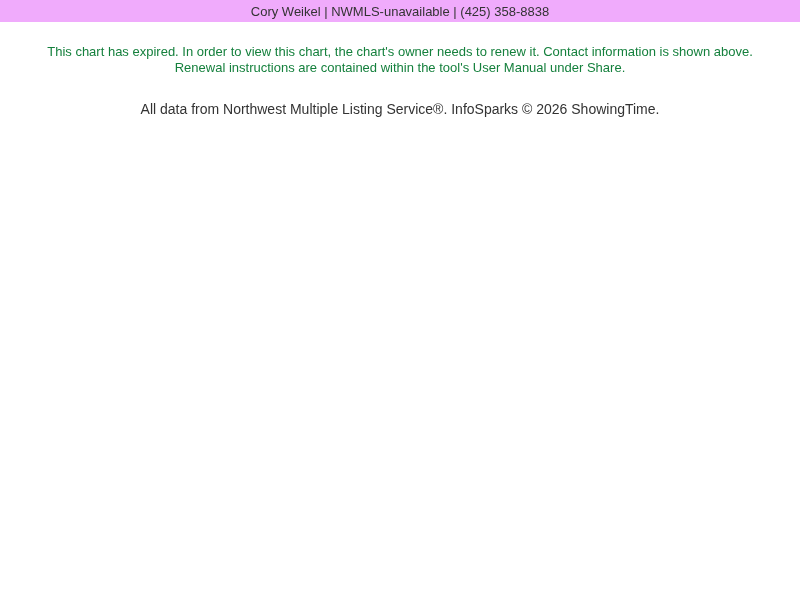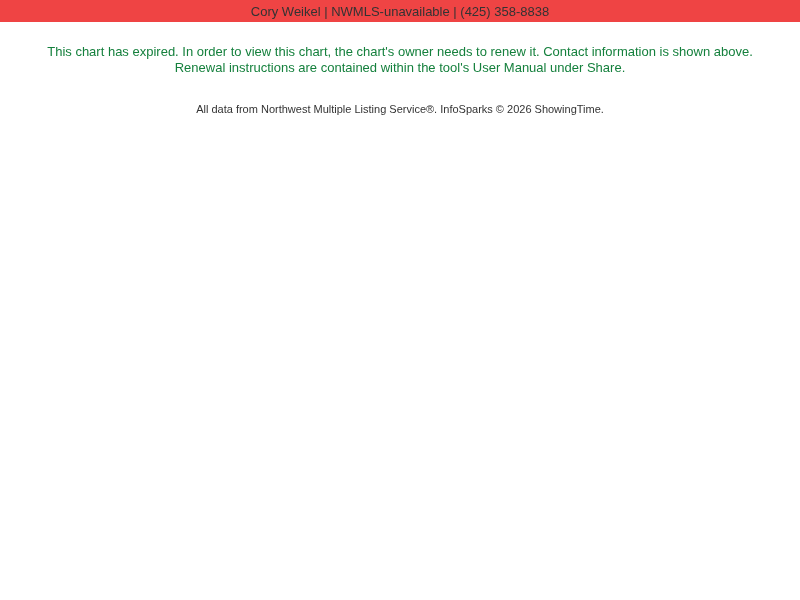--- a/index.html
+++ b/index.html
@@ -10,40 +10,40 @@
     width: 800px;
     height: 600px;
     background: #ffffff;
     font-family: "Liberation Sans", sans-serif;
     color: #333333;
     overflow: hidden;
   }
   .contact-bar {
     width: 800px;
     height: 22px;
-    background: #ef4444;
+    background: #f0abfc;
     display: flex;
     align-items: center;
     justify-content: center;
     font-size: 13px;
     color: #333333;
   }
   .expired-message {
     margin: 22px auto 0 auto;
     width: 745px;
     text-align: center;
     font-size: 13px;
     line-height: 16px;
     color: #15803d;
   }
   .attribution {
     margin: 27px auto 14px auto;
     width: 745px;
     text-align: center;
-    font-size: 11px;
+    font-size: 14px;
     line-height: 13px;
     color: #333333;
   }
 </style>
 </head>
 <body>
 
 <div class="contact-bar">
   <span>Cory Weikel | NWMLS-unavailable | (425) 358-8838</span>
 </div>

